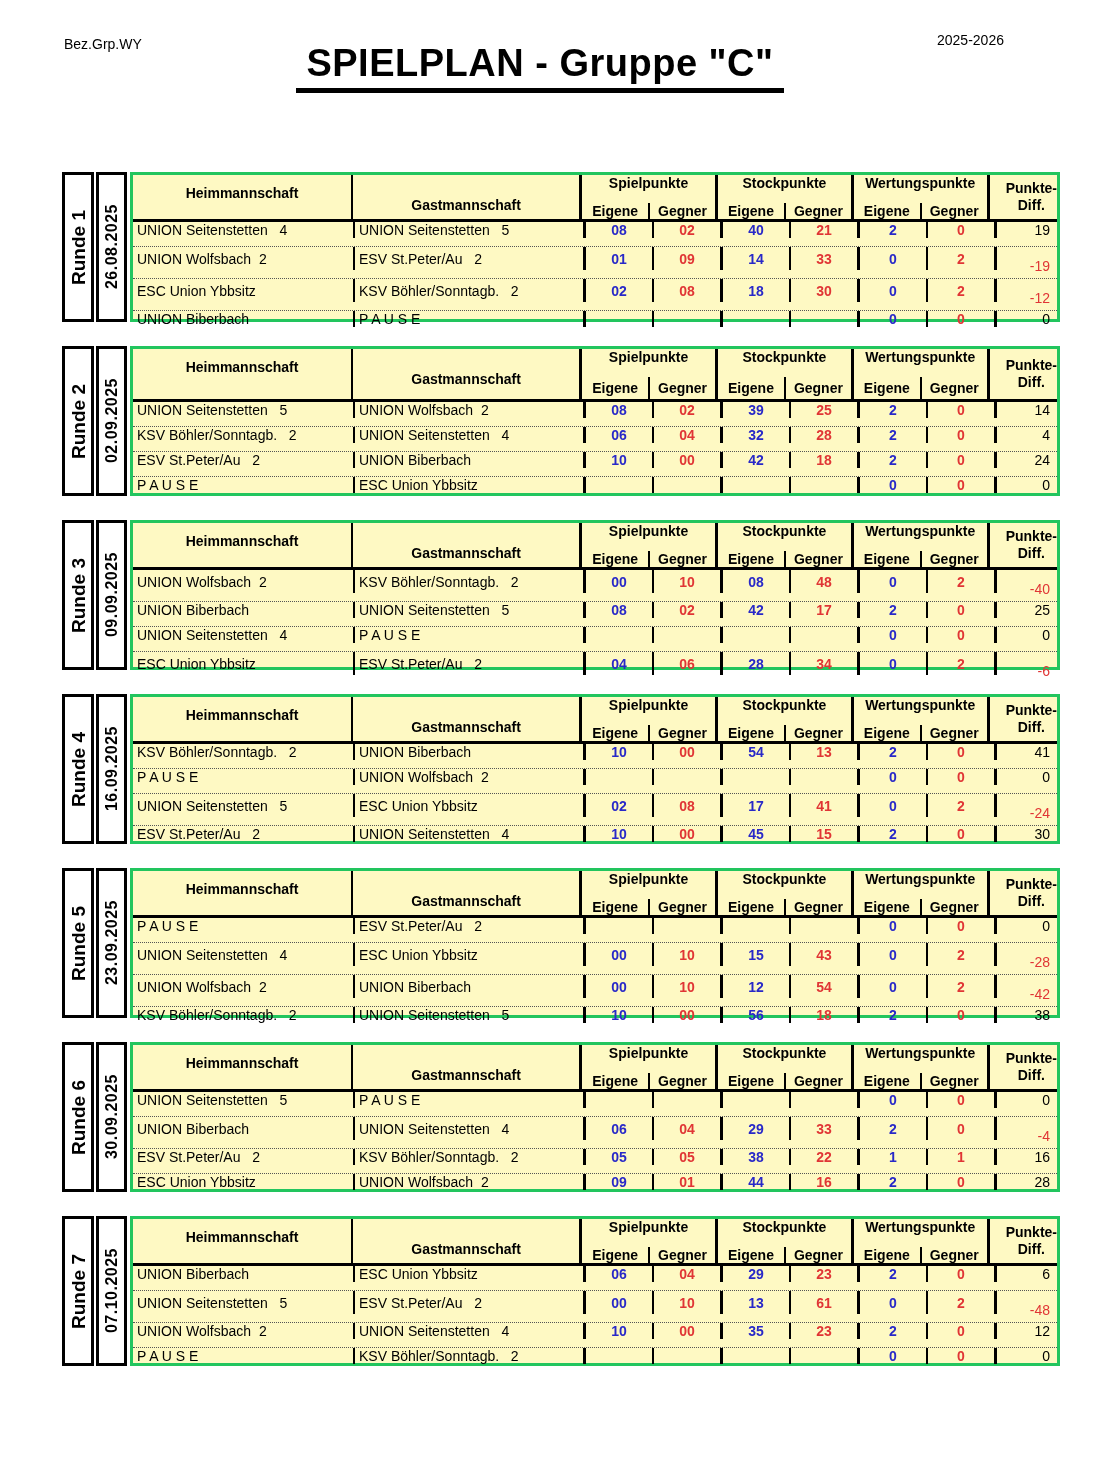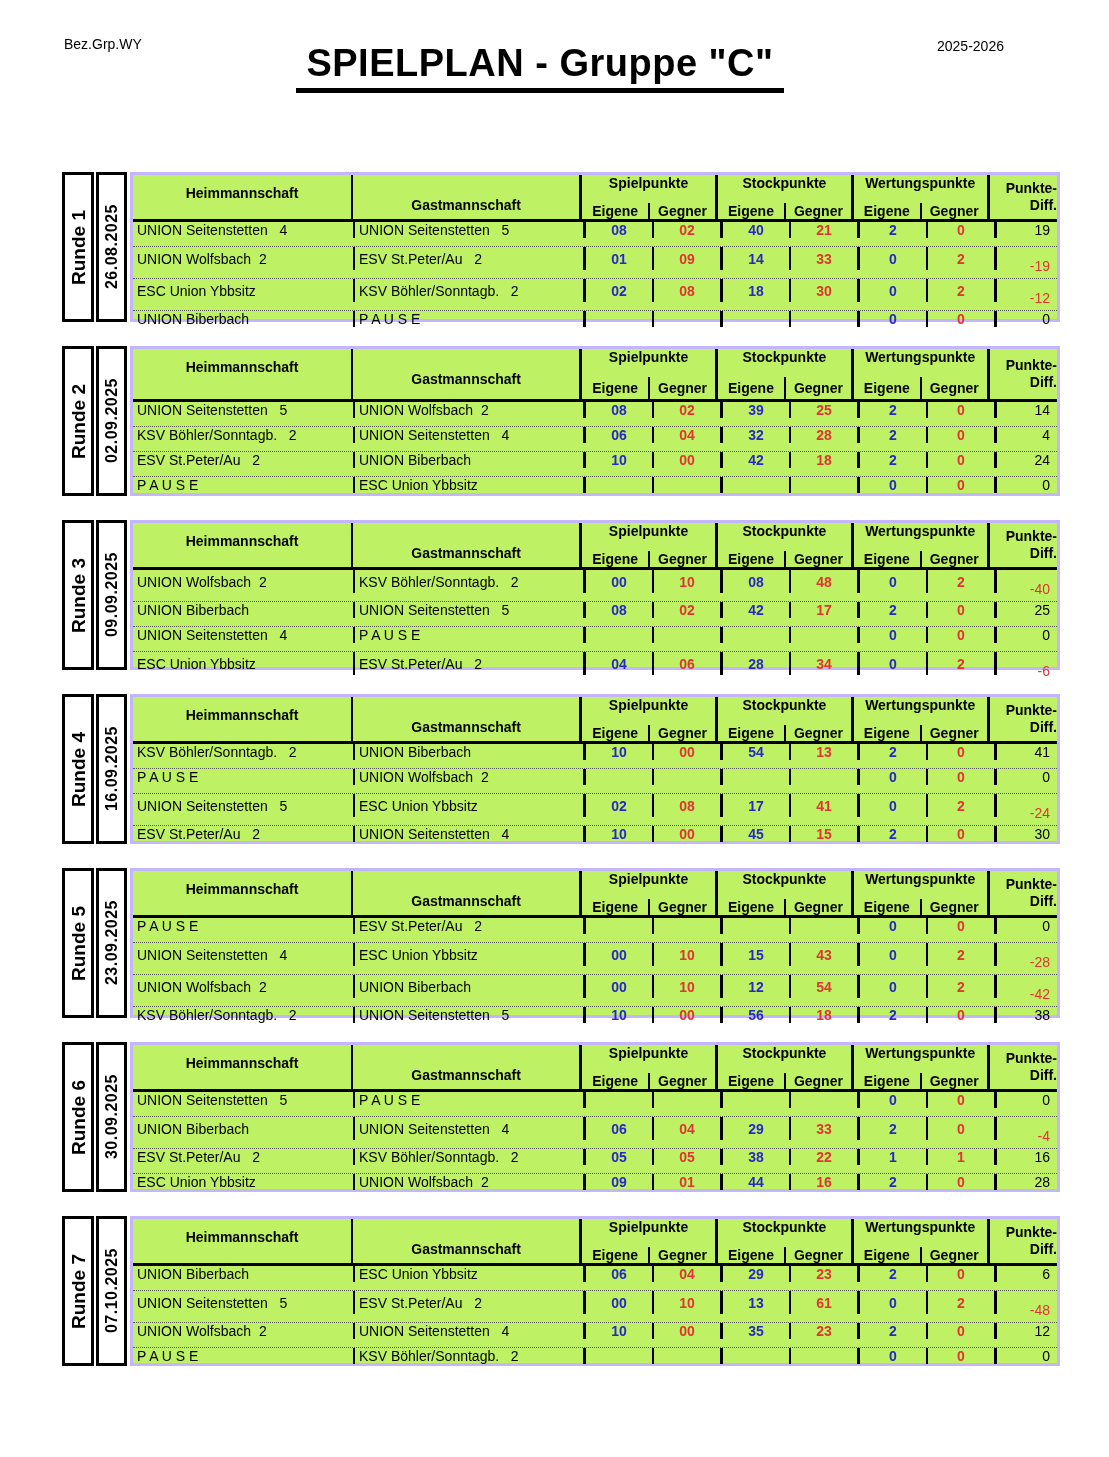--- a/index.html
+++ b/index.html
@@ -3,21 +3,21 @@
 <meta charset="utf-8">
 <style>
   * { margin:0; padding:0; box-sizing:border-box; }
   html,body { background:#fff; }
   body {
     width:1109px; height:1457px; position:relative;
     font-family:"Liberation Sans", sans-serif; color:#000;
     overflow:hidden;
   }
   .corner-left  { position:absolute; left:64px;  top:36px; font-size:14px; }
-  .corner-right { position:absolute; left:937px; top:38px; font-size:14px; }
+  .corner-right { position:absolute; left:937px; top:32px; font-size:14px; }
   .title-wrap { position:absolute; left:0; top:42px; width:1080px; text-align:center; }
   .title {
     display:inline-block; font-size:38px; font-weight:bold; letter-spacing:.5px;
     border-bottom:5px solid #000; padding:0 10px 3px 10px;
   }
 
   .rounds { position:absolute; left:62px; top:172px; }
   .round-block { display:flex; height:150px; margin-bottom:24px; }
 
   .runde-box, .date-box {
@@ -27,36 +27,36 @@
   .runde-box { width:32px; margin-right:2px; }
   .date-box  { width:31px; margin-right:3px; }
   .vtext {
     writing-mode:vertical-rl; transform:rotate(180deg);
     font-weight:bold; white-space:nowrap; line-height:1;
   }
   .vt-runde { font-size:19px; }
   .vt-date  { font-size:16px; letter-spacing:.5px; }
 
   .match-table {
-    width:930px; border:3px solid #c4b5fd; display:flex; flex-direction:column; background:#bef264;
+    width:930px; border:3px solid #22c55e; display:flex; flex-direction:column; background:#fef9c3;
   }
 
   
   .thead { display:flex; height:57px; border-bottom:3px solid #000; }
   .th { font-weight:bold; font-size:14px; }
   .c-home  { width:222px; border-right:2px solid #000; display:flex; justify-content:center; padding-top:10px; }
   .c-guest { width:231px; border-right:3px solid #000; display:flex; justify-content:center; padding-top:22px; }
   .c-grp   { width:137px; border-right:3px solid #000; display:flex; flex-direction:column; }
   .group-title { text-align:center; font-weight:bold; font-size:14px; height:28px; }
   .subrow { flex:1; display:flex; align-items:center; font-weight:bold; font-size:14px; }
   .sub  { text-align:left; height:100%; display:flex; align-items:center; justify-content:center; }
   .sub1 { width:68px; border-right:2px solid #000; }
   .sub2 { flex:1; }
   .c-diff {
-    flex:1; display:flex; flex-direction:column; align-items:flex-end; justify-content:center;
+    flex:1; display:flex; flex-direction:column; align-items:center; justify-content:center;
     line-height:1.25; text-align:center;padding-left:16px;
   }
 
   
   .tbody { flex:1; display:flex; flex-direction:column;gap:8px; }
   .trow { flex:1; display:flex; border-top:1px dotted #555; }
   .trow:first-child { border-top:none; }
   .td { display:flex; align-items:center; font-size:14px; height:100%; }
   .b-home  { width:222px; border-right:2px solid #000; padding-left:4px; white-space:pre; }
   .b-guest { width:231px; border-right:3px solid #000; padding-left:4px; white-space:pre; }

